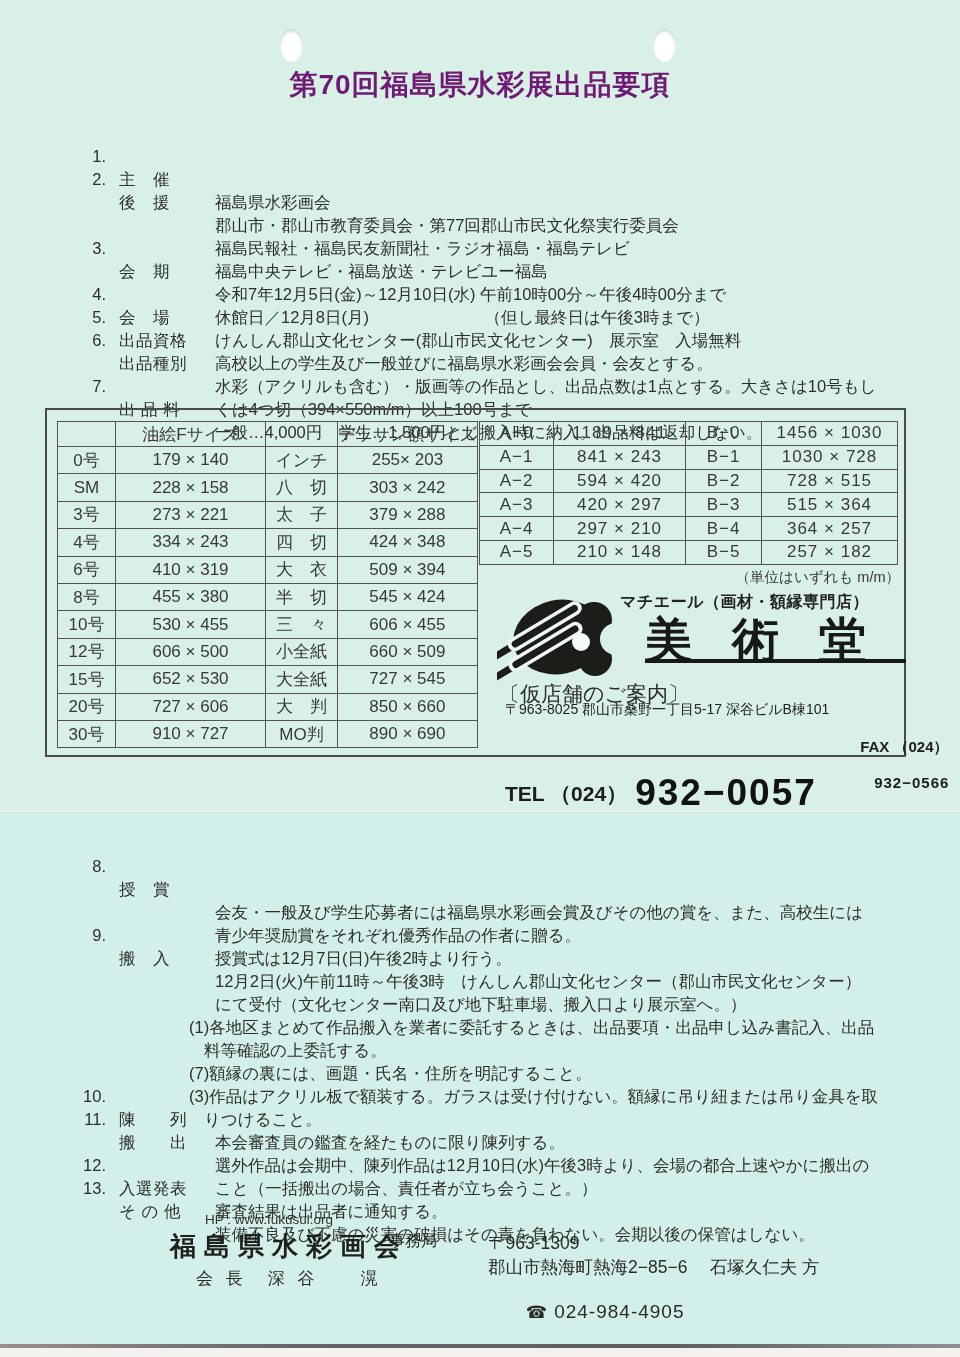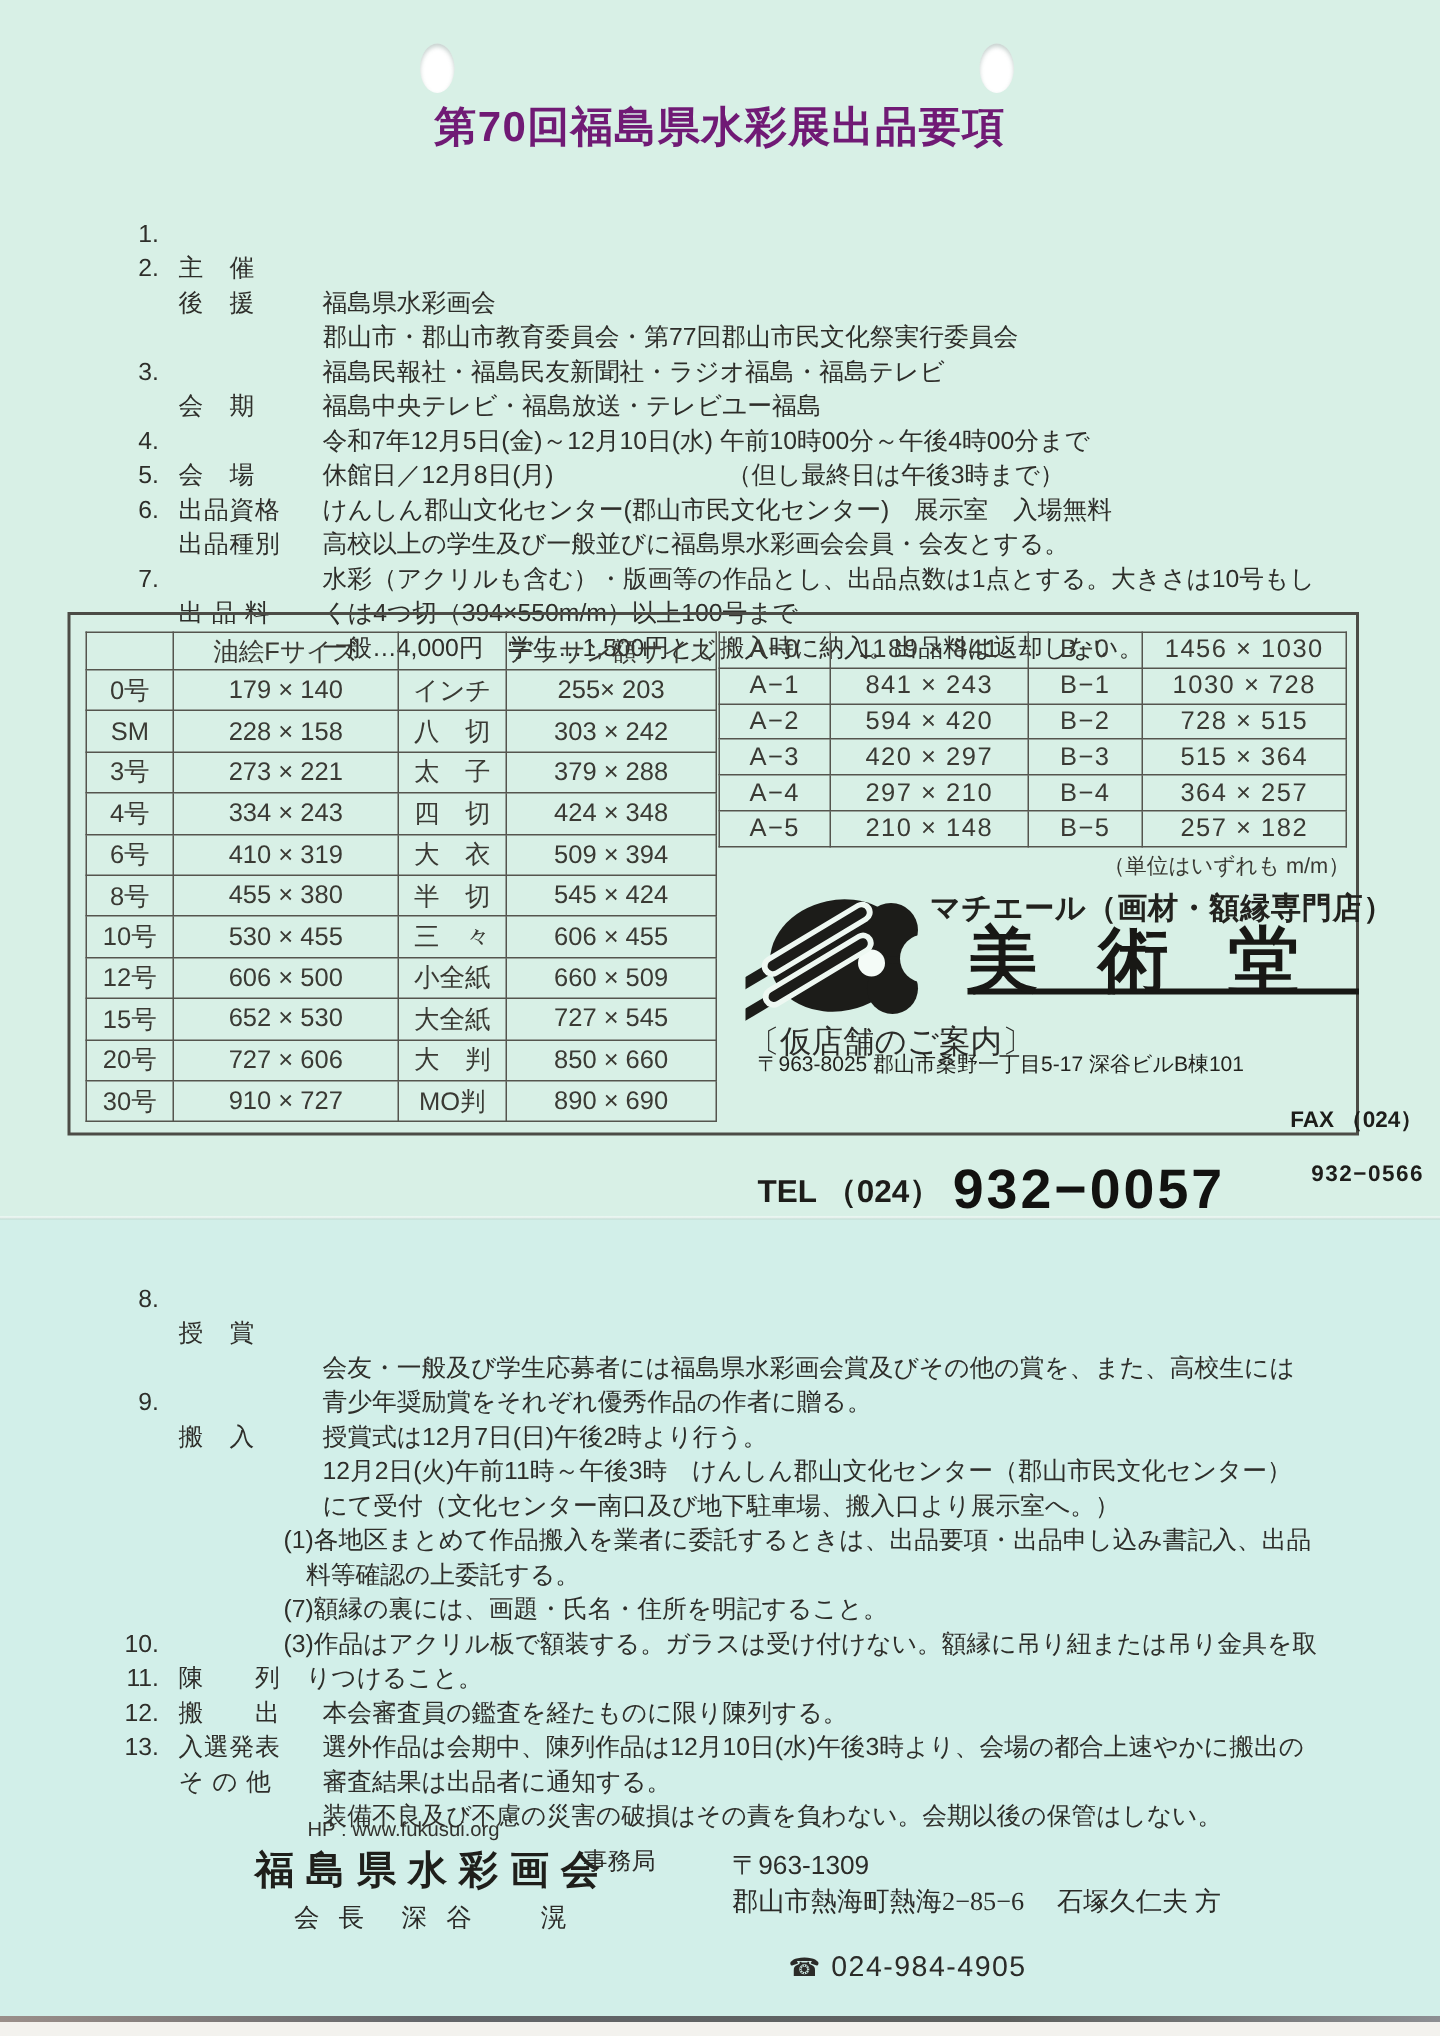--- a/index.html
+++ b/index.html
@@ -41,40 +41,40 @@
   .size-table .c1{width:58px;}.size-table .c2{width:150px;}
   .size-table .c3{width:72px;}.size-table .c4{width:134px;}
   .ab-table{position:absolute;left:432px;top:11px;}
   .ab-table td{height:22.8px;letter-spacing:1px;}
   .ab-table .c1{width:74px;}.ab-table .c2{width:132px;}
   .ab-table .c3{width:76px;}.ab-table .c4{width:136px;}
   .unit-note{position:absolute;left:432px;top:158px;width:421px;text-align:right;
     font-size:14.5px;color:#3a3a34;}
   
   .ad-logo{position:absolute;left:450px;top:182px;width:130px;height:96px;}
-  .ad-tagline{position:absolute;left:573px;top:182px;font-size:20px;font-weight:bold;
+  .ad-tagline{position:absolute;left:573px;top:182px;font-size:16px;font-weight:bold;
     color:#22221e;letter-spacing:.5px;white-space:pre;}
   .ad-shop{position:absolute;left:598px;top:204px;font-size:47px;font-weight:bold;
     color:#181815;letter-spacing:40px;white-space:nowrap;line-height:1.1;text-decoration:underline;}
   .ad-note{position:absolute;left:452px;top:270px;font-size:21px;white-space:pre;}
   .ad-addr{position:absolute;left:458px;top:291px;font-size:14px;white-space:pre;color:#22221e;}
   .ad-telrow{position:absolute;left:458px;top:310px;display:flex;align-items:flex-end;white-space:pre;}
   .ad-tel-label{font-size:21px;font-weight:bold;color:#1d1d1a;padding-bottom:3px;}
   .ad-tel-num{font-size:37px;font-weight:bold;color:#121210;letter-spacing:2px;margin-left:8px;line-height:1;}
   .ad-fax{margin-left:10px;font-size:15px;font-weight:bold;color:#1d1d1a;line-height:1.2;padding-bottom:1px;}
   .ad-fax .fx2{padding-left:14px;letter-spacing:1px;}
   
   .footer{position:absolute;left:0;top:1205px;width:960px;height:110px;}
   .f-hp{position:absolute;left:205px;top:7px;font-size:13.5px;color:#33332e;}
   .f-org{position:absolute;left:170px;top:24px;font-size:26px;font-weight:bold;
     letter-spacing:8px;color:#1f1f1b;white-space:nowrap;}
   .f-chair{position:absolute;left:196px;top:62px;font-size:17px;letter-spacing:4px;white-space:pre;}
   .f-office{position:absolute;left:389px;top:26px;font-size:16px;white-space:pre;}
   .f-postal{position:absolute;left:488px;top:26px;font-size:17.5px;white-space:pre;}
-  .f-addr{position:absolute;left:488px;top:50px;font-size:17.5px;white-space:pre;font-family:Liberation Serif, serif;}
+  .f-addr{position:absolute;left:488px;top:50px;font-size:17.5px;white-space:pre;}
   .f-phone{position:absolute;left:488px;top:74px;font-size:19px;white-space:pre;letter-spacing:1px;}
   .f-phone .ph-icon{font-size:17px;}
   
   .edge-line{position:absolute;left:0;top:1344px;width:960px;height:4px;
     background:linear-gradient(to right,#9a8f8a,#63666a 30%,#5d605e 70%,#8d8f93);}
   .edge-white{position:absolute;left:0;top:1348px;width:960px;height:9px;background:#f3f2ee;}
 </style>
 </head>
 <body>
 
@@ -405,20 +405,25 @@
         <span class="label">陳　　列</span>
         <span class="text">本会審査員の鑑査を経たものに限り陳列する。</span>
       </div>
 
       <div class="row v-a">
         <span class="num">11.</span>
         <span class="label">搬　　出</span>
         <span class="text">選外作品は会期中、陳列作品は12月10日(水)午後3時より、会場の都合上速やかに搬出の</span>
       </div>
 
+      <div class="row v-a">
+        <span class="num"></span>
+        <span class="label"></span>
+        <span class="text">こと（一括搬出の場合、責任者が立ち会うこと。）</span>
+      </div>
 
       <div class="row v-a">
         <span class="num">12.</span>
         <span class="label">入選発表</span>
         <span class="text">審査結果は出品者に通知する。</span>
       </div>
 
       <div class="row v-a">
         <span class="num">13.</span>
         <span class="label">そ の 他</span>

